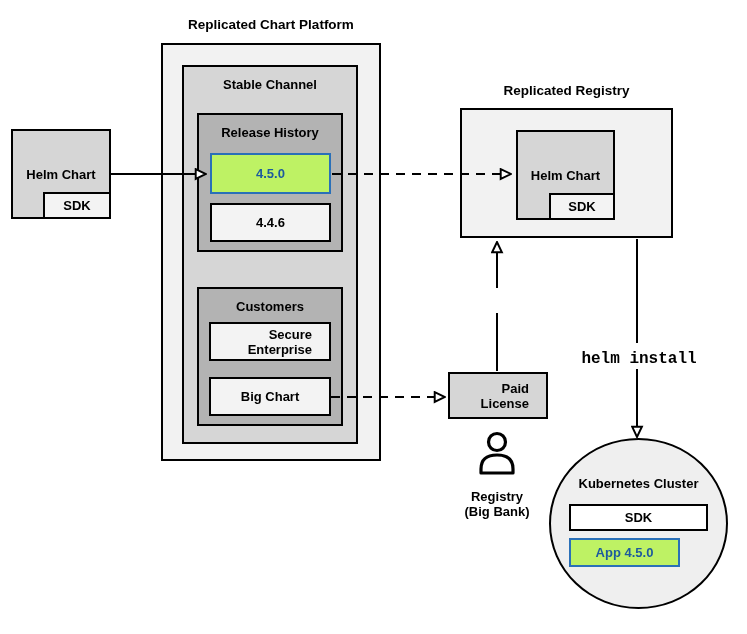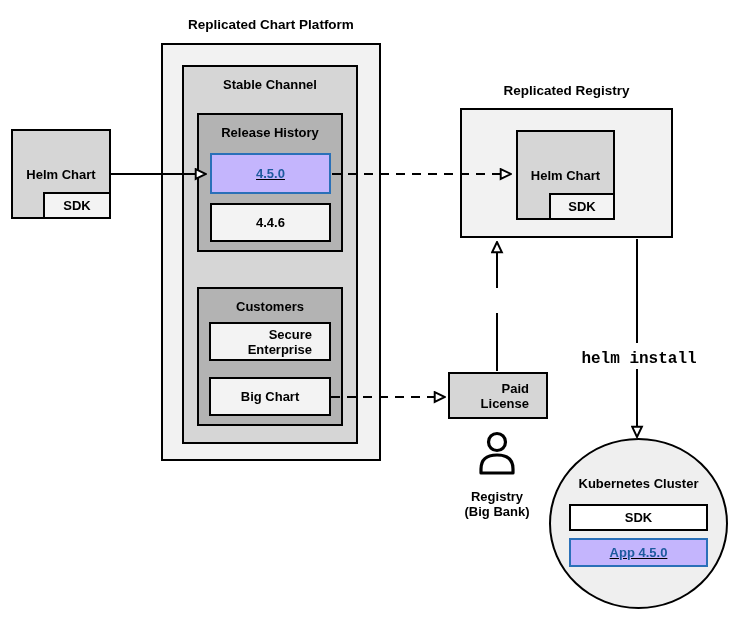--- a/index.html
+++ b/index.html
@@ -52,21 +52,21 @@
     color: #000000;
     text-align: center;
     white-space: nowrap;
   }
   
   .fill-outer { background: #f2f2f2; }
   .fill-mid   { background: #d6d6d6; }
   .fill-dark  { background: #b3b3b3; }
   .fill-item  { background: #f3f3f3; }
   .fill-white { background: #ffffff; }
-  .fill-blue  { background: #c4b5fd; border-color: #2a70b8 !important; text-decoration: underline; }
+  .fill-blue  { background: #bef264; border-color: #2a70b8 !important; }
   .txt-blue   { color: #1d5a9e; }
 
   
   #helm-left   { left: 11px;  top: 129px; width: 100px; height: 90px; }
   #sdk-left    { position: absolute; right: -2px; bottom: -2px; width: 68px; height: 27px; }
 
   
   #platform-title { left: 161px; top: 17px; width: 220px; }
   #platform-box   { left: 161px; top: 43px;  width: 220px; height: 418px; }
   #stable-box     { left: 182px; top: 65px;  width: 176px; height: 379px; }
@@ -91,21 +91,21 @@
   
   #paid           { left: 448px; top: 372px; width: 100px; height: 47px; }
   #paid .wrap     { width: 62px; }
   #person-icon    { position: absolute; left: 475px; top: 424px; }
   #customer-label { position: absolute; left: 447px; top: 489px; width: 100px; text-align: center; }
 
   
   #cluster       { left: 549px; top: 438px; width: 179px; height: 171px; border-radius: 50%; background: #efefef; }
   #cluster-title { position: absolute; left: 0; right: 0; top: 36px; text-align: center; font-weight: bold; font-size: 13px; }
   #cluster-sdk   { left: 569px; top: 504px; width: 139px; height: 27px; }
-  #cluster-app   { left: 569px; top: 538px; width: 139px; height: 29px; }
+  #cluster-app   { left: 569px; top: 538px; width: 111px; height: 29px; }
 
   
   #connectors { position: absolute; left: 0; top: 0; z-index: 5; pointer-events: none; }
   .conn  { stroke: #000000; stroke-width: 2px; fill: none; }
   .dash  { stroke-dasharray: 9 7; }
 </style>
 </head>
 <body>
 
 <div class="canvas">

